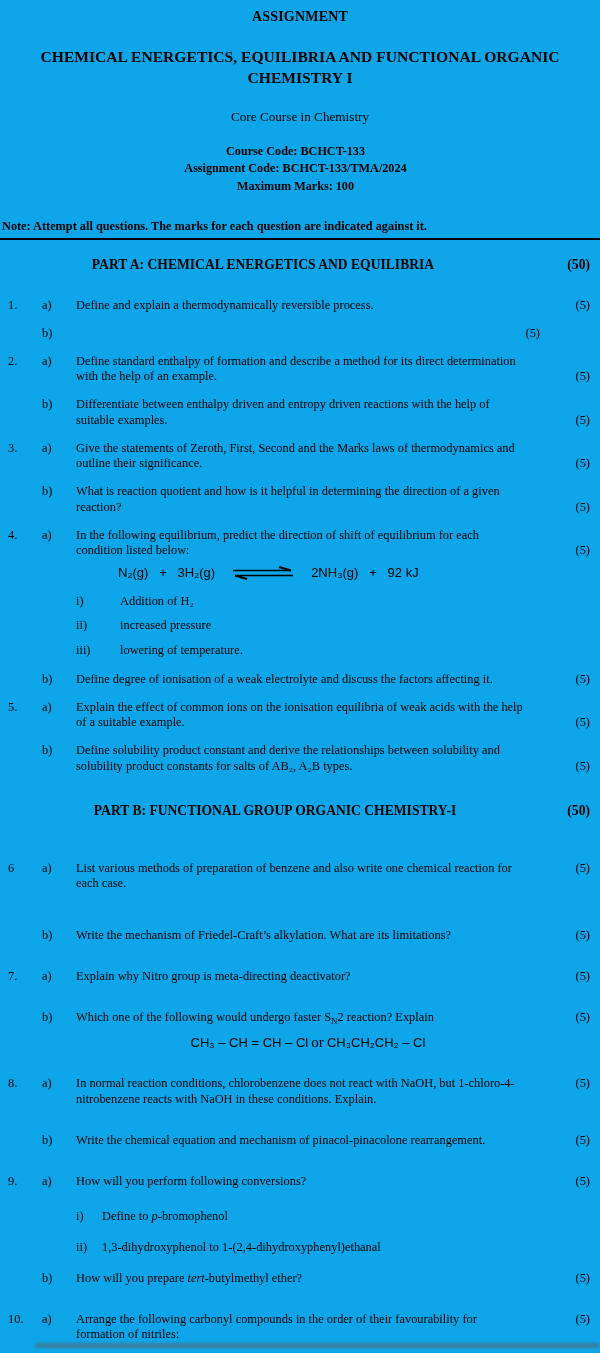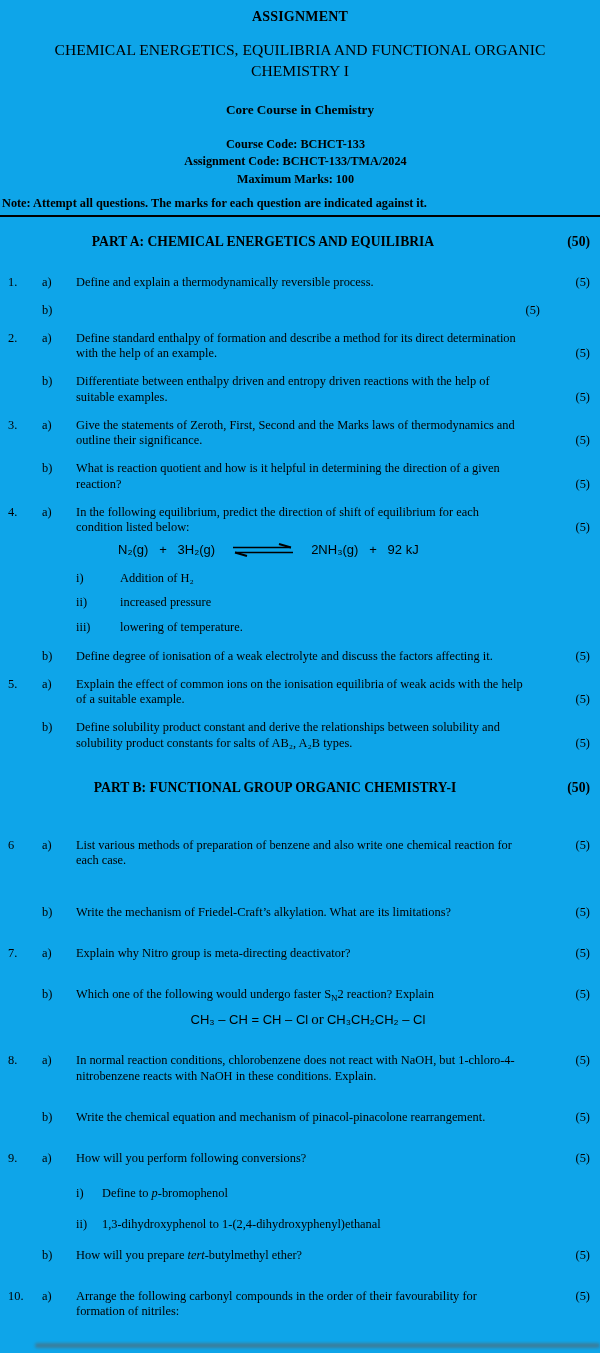--- a/index.html
+++ b/index.html
@@ -1,26 +1,26 @@
 <!DOCTYPE html>
 <html><head>
 <meta charset="utf-8">
 <style>
   * { margin:0; padding:0; box-sizing:border-box; }
   html,body { background:#ffffff; }
   body { width:600px; font-family:"Liberation Serif", serif; color:#000; }
   .page { position:relative; width:600px; height:1353px; overflow:hidden; background:#0ea5e9; }
 
   .t-assignment { text-align:center; font-weight:bold; font-size:14px; padding-top:9px; letter-spacing:.2px; }
-  .t-course { text-align:center; font-weight:normal; font-size:15.6px; margin-top:15px; line-height:1.32; padding:0 18px; }
-  .t-sub { text-align:center; font-weight:bold; font-size:13.2px; margin-top:21px; }
+  .t-course { text-align:center; font-weight:bold; font-size:15.6px; margin-top:22px; line-height:1.32; padding:0 18px; }
+  .t-sub { text-align:center; font-weight:normal; font-size:13.2px; margin-top:21px; }
 
   .codes { text-align:center; font-weight:bold; font-size:12.2px; margin-top:18px; padding-right:9px; line-height:1.42; }
 
-  .note { font-weight:bold; font-size:12.3px; margin-top:8px; padding:0 4px 4px 2px; border-bottom:2px solid #000; }
+  .note { font-weight:bold; font-size:12.3px; margin-top:24px; padding:0 4px 4px 2px; border-bottom:2px solid #000; }
 
   .part-header { display:grid; grid-template-columns:1fr 48px; padding:0 10px 0 8px; font-weight:bold; font-size:13.6px; }
   .part-header .pt { text-align:center; }
   .part-header .pm { text-align:right; }
   .part-a-header { margin-top:17px;gap:24px; }
   .part-b-header { margin-top:28px; margin-bottom:42px; }
 
   .part-a { margin-top:25px; }
 
   .q-row { display:grid; grid-template-columns:34px 34px 1fr 50px; padding-left:8px; padding-right:10px; font-size:12.4px; line-height:1.27; margin-bottom:12px; }

